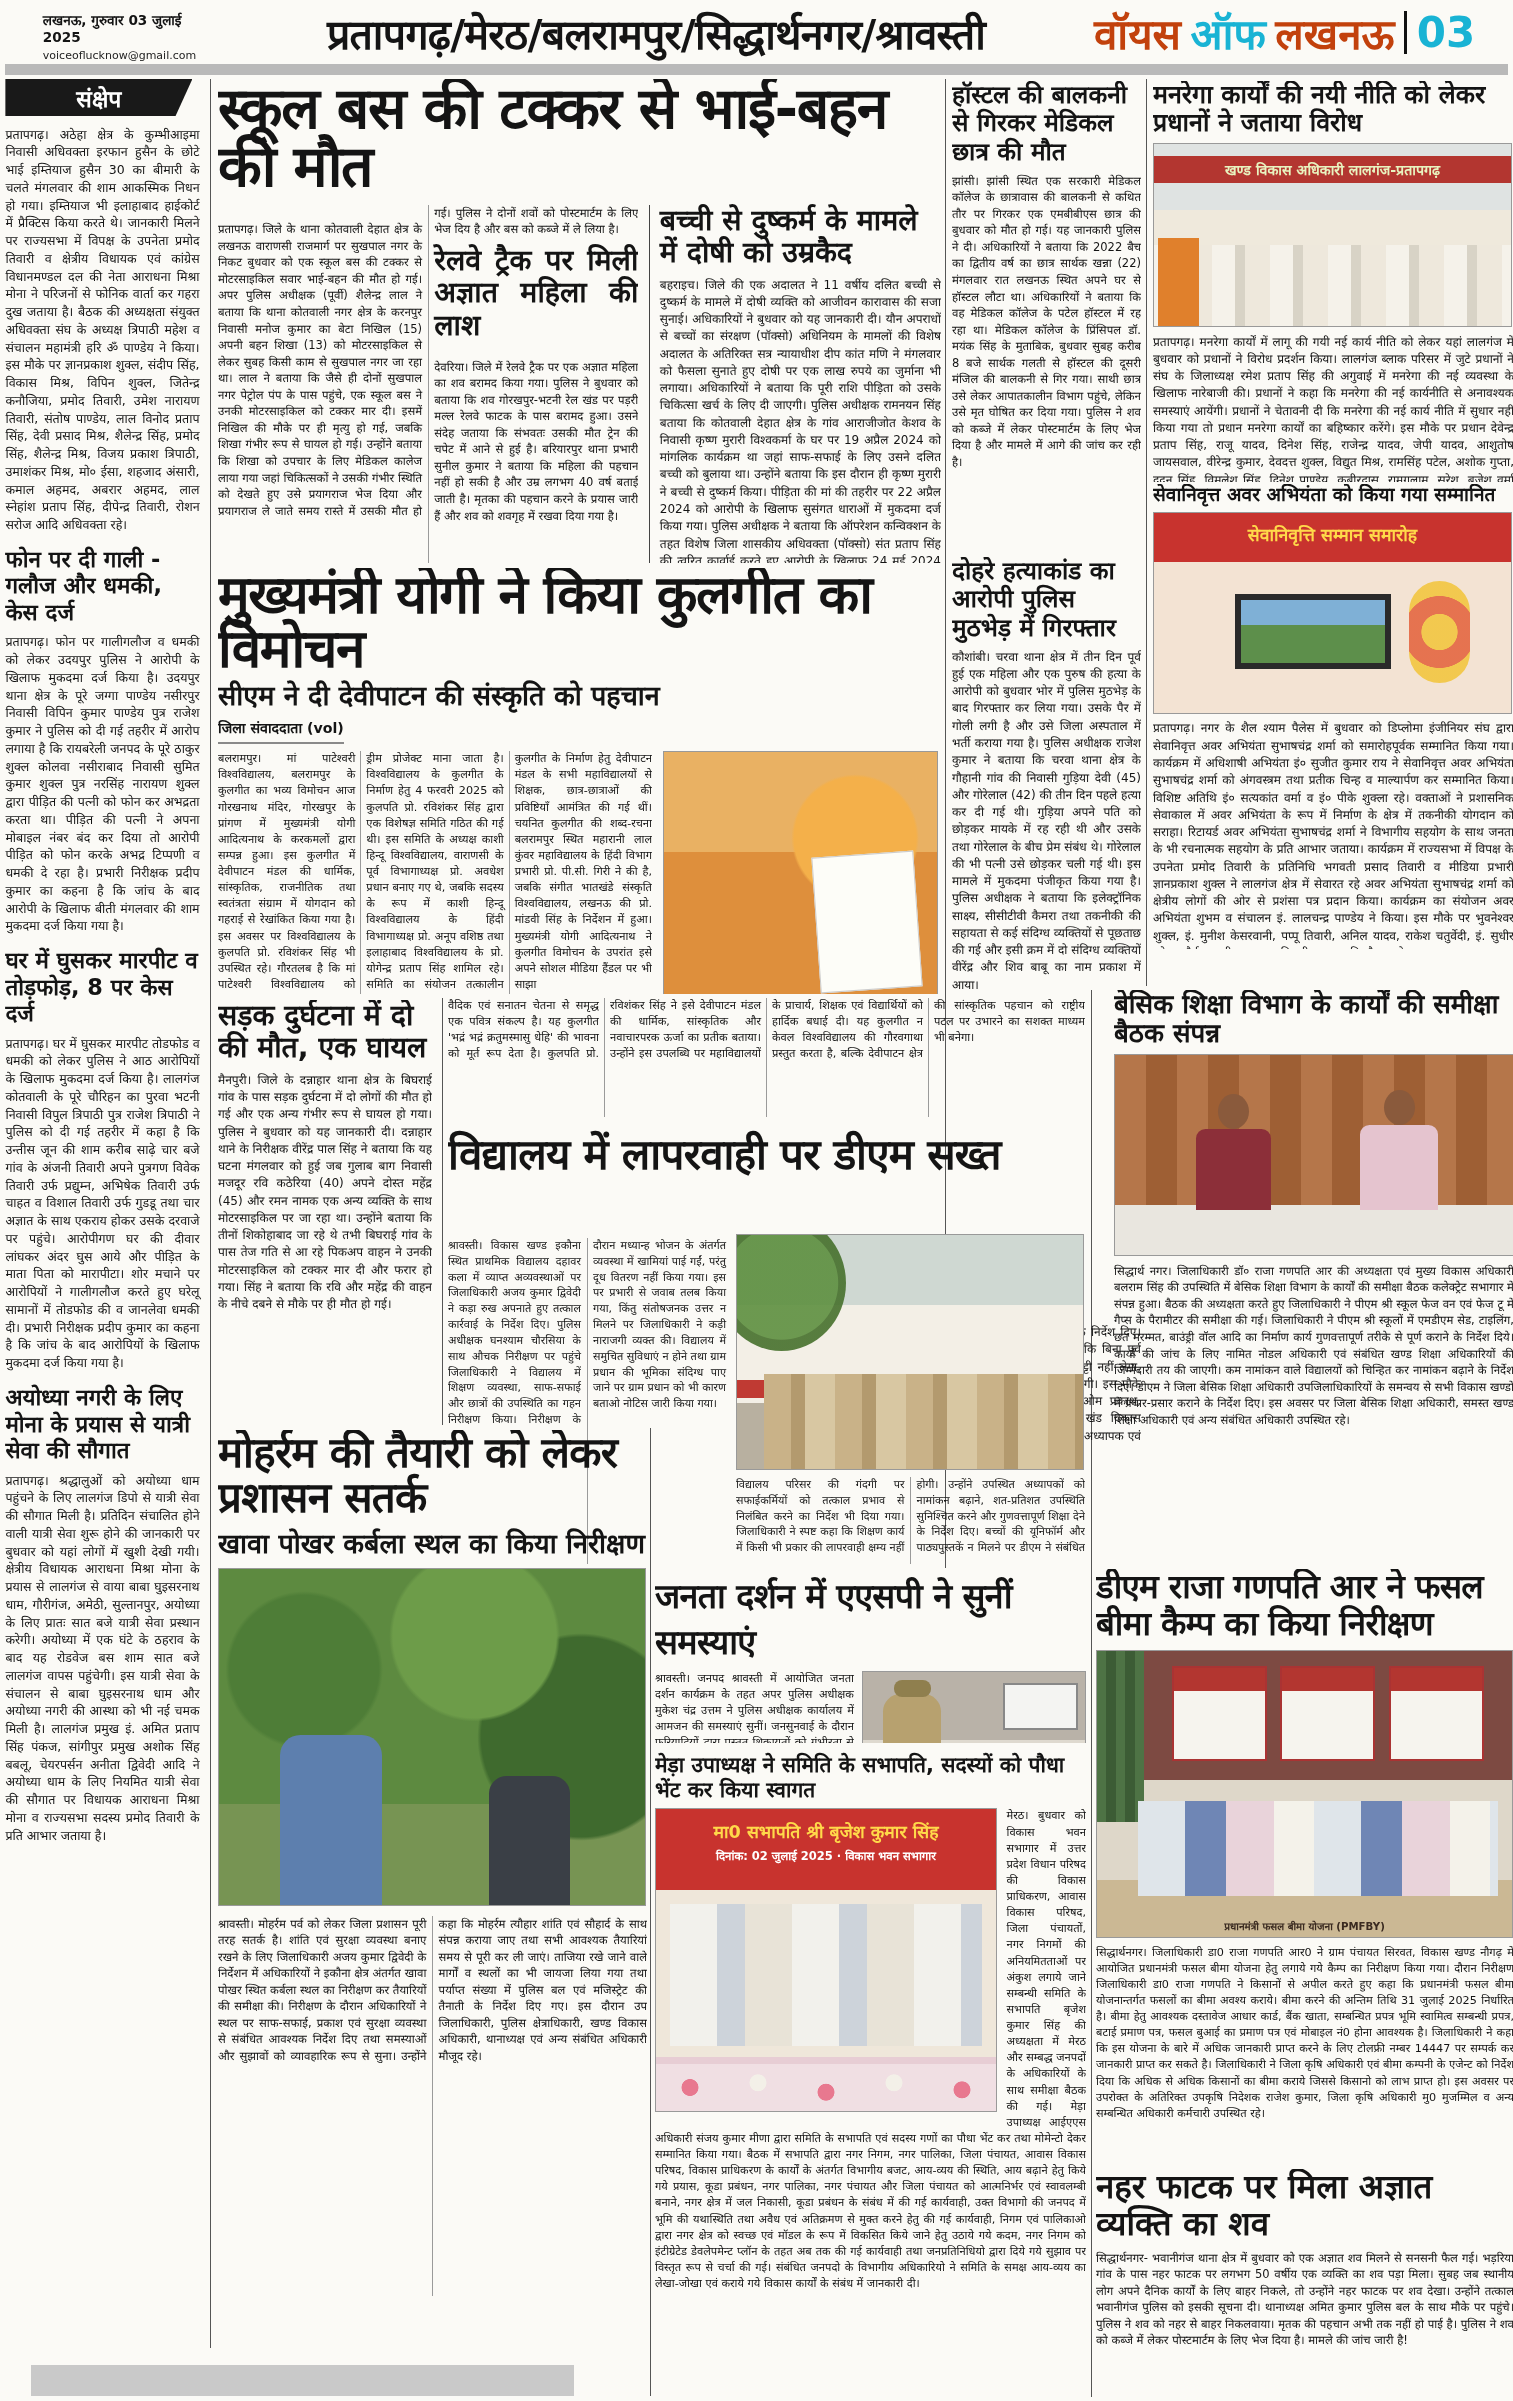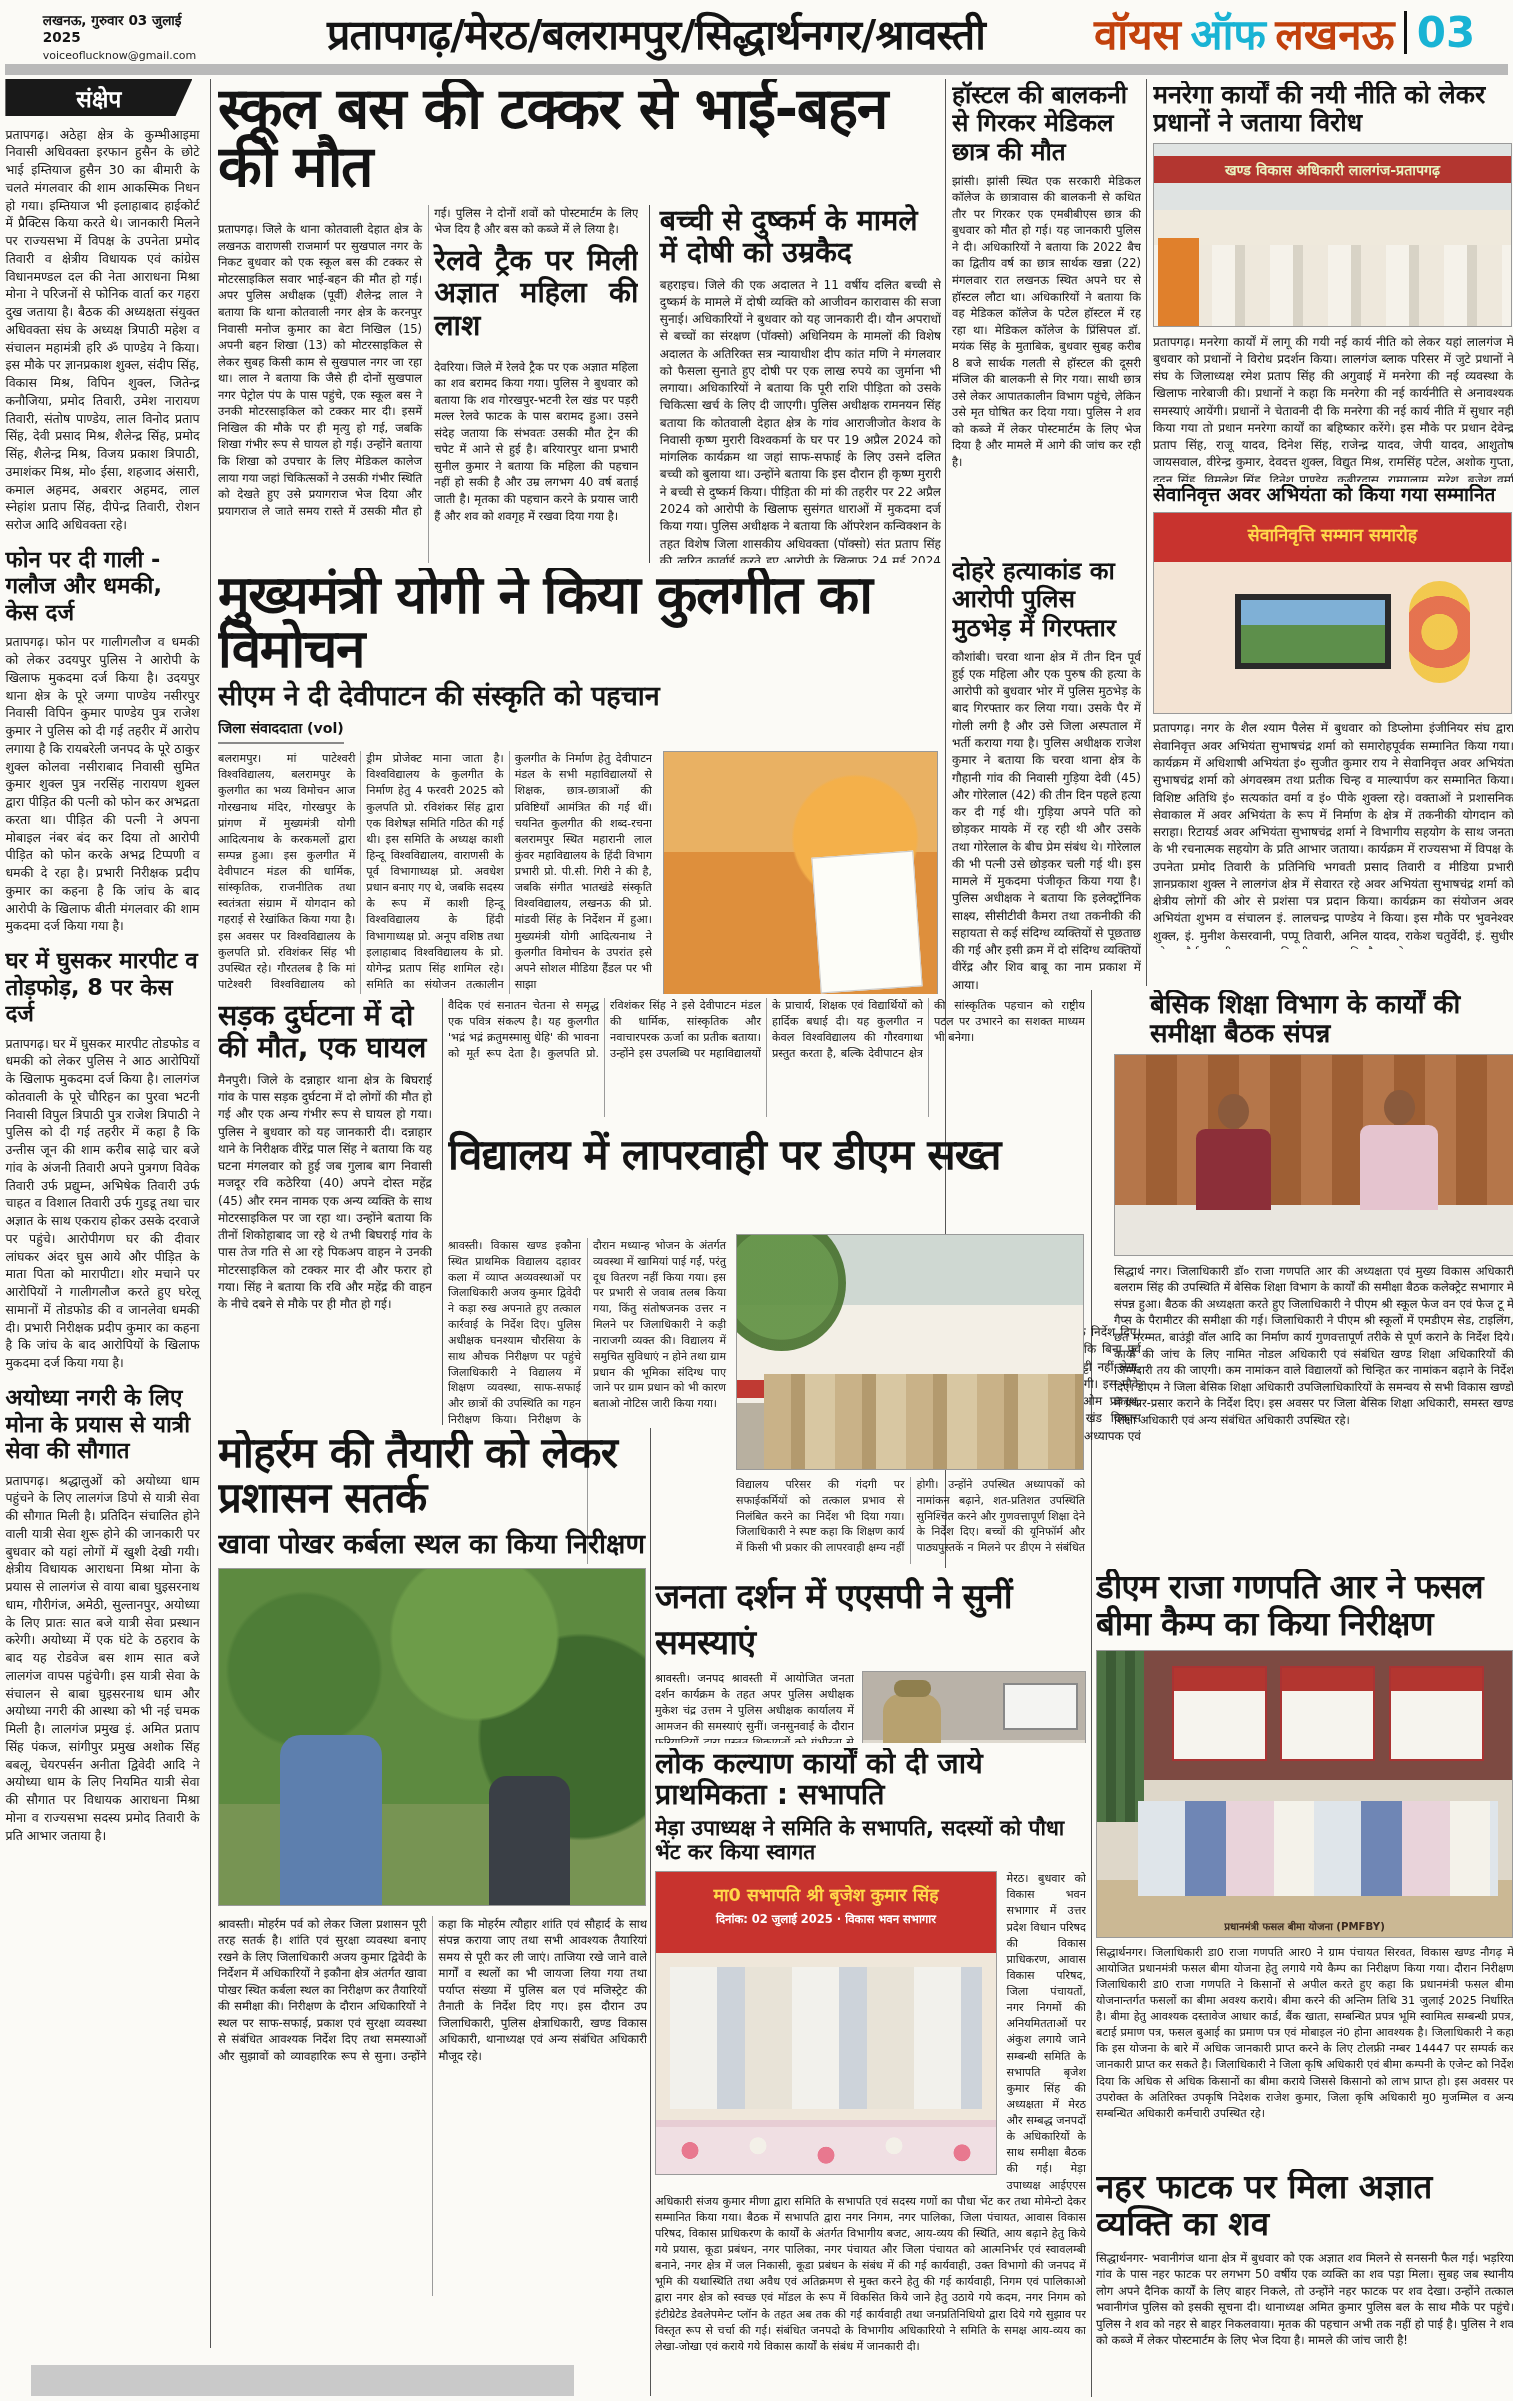--- a/index.html
+++ b/index.html
@@ -290,35 +290,34 @@
       <div class="photo ph-janata" style="float:right;margin:0 0 5.4px 8.1px;" data-name="photo-janata-darshan">
         <div class="ph-board" data-name="photo-whiteboard"></div>
         <div class="ph-officer" data-name="photo-police-officer"></div>
         <div class="ph-cap" data-name="photo-officer-cap"></div>
       </div>
       <div class="bt" style="font-size:11.2px;" data-name="article-janata-body">श्रावस्ती। जनपद श्रावस्ती में आयोजित जनता दर्शन कार्यक्रम के तहत अपर पुलिस अधीक्षक मुकेश चंद्र उत्तम ने पुलिस अधीक्षक कार्यालय में आमजन की समस्याएं सुनीं। जनसुनवाई के दौरान फरियादियों द्वारा प्रस्तुत शिकायतों को गंभीरता से लेते हुए उन्होंने सभी प्रार्थना पत्रों के निष्पक्ष, गुणवत्तापूर्ण और शीघ्र निस्तारण के लिए संबंधित अधिकारियों को निर्देशित किया। इस अवसर पर कुल 13 शिकायतें प्राप्त हुईं, जिनमें 05 भूमि विवाद, 01 मारपीट, 01 लेनदेन, 01 पारिवारिक विवाद और 05 अन्य प्रकार की समस्याएं शामिल थीं। अपर पुलिस अधीक्षक ने सभी मामलों को प्राथमिकता के आधार पर निस्तारित करने की बात कही और भरोसा दिलाया कि पीड़ितों को न्याय दिलाने में कोई कोताही नहीं बरती जाएगी। उन्होंने उपस्थित पुलिस अधिकारियों को निर्देशित किया कि सभी शिकायतों की निष्पक्ष जांच कर समयबद्ध कार्रवाई सुनिश्चित की जाए, जिससे आमजन का पुलिस प्रशासन पर विश्वास और मजबूत हो।</div>
     </div>
   </div>
 
   <div class="zone" id="z-lok" data-name="article-lok-kalyan">
-    <div style="font-size:28.5px;font-weight:800;line-height:1.1;" data-name="article-lok-headline">लोक कल्याण कार्यों को दी जाये प्राथमिकता : सभापति</div>
     <div style="font-size:21px;font-weight:800;line-height:1.15;margin-top:5.4px;" data-name="article-lok-subhead">मेड़ा उपाध्यक्ष ने समिति के सभापति, सदस्यों को पौधा भेंट कर किया स्वागत</div>
     <div class="mt10" style="overflow:hidden;">
       <div class="photo ph-lok" style="float:left;margin:0 9.5px 5.4px 0;" data-name="photo-lok-kalyan-meeting">
         <div class="b1" data-name="photo-lok-banner-line1">मा0 सभापति श्री बृजेश कुमार सिंह</div>
         <div class="b2" data-name="photo-lok-banner-line2">दिनांक: 02 जुलाई 2025 · विकास भवन सभागार</div>
         <div class="ph-men" data-name="photo-dignitaries"></div>
         <div class="ph-flowers" data-name="photo-flower-bouquets"></div>
       </div>
       <div class="bt" style="font-size:11.2px;" data-name="article-lok-body">मेरठ। बुधवार को विकास भवन सभागार में उत्तर प्रदेश विधान परिषद की विकास प्राधिकरण, आवास विकास परिषद, जिला पंचायतों, नगर निगमों की अनियमितताओं पर अंकुश लगाये जाने सम्बन्धी समिति के सभापति बृजेश कुमार सिंह की अध्यक्षता में मेरठ और सम्बद्ध जनपदों के अधिकारियों के साथ समीक्षा बैठक की गई। मेड़ा उपाध्यक्ष आईएएस अधिकारी संजय कुमार मीणा द्वारा समिति के सभापति एवं सदस्य गणों का पौधा भेंट कर तथा मोमेन्टो देकर सम्मानित किया गया। बैठक में सभापति द्वारा नगर निगम, नगर पालिका, जिला पंचायत, आवास विकास परिषद, विकास प्राधिकरण के कार्यों के अंतर्गत विभागीय बजट, आय-व्यय की स्थिति, आय बढ़ाने हेतु किये गये प्रयास, कूडा प्रबंधन, नगर पालिका, नगर पंचायत और जिला पंचायत को आत्मनिर्भर एवं स्वावलम्बी बनाने, नगर क्षेत्र में जल निकासी, कूडा प्रबंधन के संबंध में की गई कार्यवाही, उक्त विभागो की जनपद में भूमि की यथास्थिति तथा अवैध एवं अतिक्रमण से मुक्त करने हेतु की गई कार्यवाही, निगम एवं पालिकाओ द्वारा नगर क्षेत्र को स्वच्छ एवं मॉडल के रूप में विकसित किये जाने हेतु उठाये गये कदम, नगर निगम को इंटीग्रेटेड डेवलेपमेन्ट प्लॉन के तहत अब तक की गई कार्यवाही तथा जनप्रतिनिधियो द्वारा दिये गये सुझाव पर विस्तृत रूप से चर्चा की गई। संबंधित जनपदो के विभागीय अधिकारियो ने समिति के समक्ष आय-व्यय का लेखा-जोखा एवं कराये गये विकास कार्यों के संबंध में जानकारी दी।</div>
     </div>
   </div>
 
   <div class="zone" id="z-basic" data-name="article-basic-shiksha">
-    <div style="font-size:26px;font-weight:800;line-height:1.1;margin-left:36px;" data-name="article-basic-headline">बेसिक शिक्षा विभाग के कार्यों की समीक्षा बैठक संपन्न</div>
+    <div style="font-size:26px;font-weight:800;line-height:1.1;" data-name="article-basic-headline">बेसिक शिक्षा विभाग के कार्यों की समीक्षा बैठक संपन्न</div>
     <div class="photo ph-basic mt10" data-name="photo-basic-shiksha-meeting">
       <div class="ph-table" data-name="photo-meeting-table"></div>
       <div class="ph-shirt1" data-name="photo-officer-maroon-shirt"></div>
       <div class="ph-shirt2" data-name="photo-officer-pink-shirt"></div>
       <div class="ph-head" style="left:103px;top:39px;" data-name="photo-head"></div>
       <div class="ph-head" style="right:98px;top:35px;" data-name="photo-head"></div>
     </div>
     <div class="bt mt10" style="font-size:11.5px;height:316px;overflow:hidden;" data-name="article-basic-body">सिद्धार्थ नगर। जिलाधिकारी डॉ० राजा गणपति आर की अध्यक्षता एवं मुख्य विकास अधिकारी बलराम सिंह की उपस्थिति में बेसिक शिक्षा विभाग के कार्यों की समीक्षा बैठक कलेक्ट्रेट सभागार में संपन्न हुआ। बैठक की अध्यक्षता करते हुए जिलाधिकारी ने पीएम श्री स्कूल फेज वन एवं फेज टू में गैप्स के पैरामीटर की समीक्षा की गई। जिलाधिकारी ने पीएम श्री स्कूलों में एमडीएम सेड, टाइलिंग, छत मरम्मत, बाउंड्री वॉल आदि का निर्माण कार्य गुणवत्तापूर्ण तरीके से पूर्ण कराने के निर्देश दिये। कार्यों की जांच के लिए नामित नोडल अधिकारी एवं संबंधित खण्ड शिक्षा अधिकारियों की जिम्मेदारी तय की जाएगी। कम नामांकन वाले विद्यालयों को चिन्हित कर नामांकन बढ़ाने के निर्देश दिए। डीएम ने जिला बेसिक शिक्षा अधिकारी उपजिलाधिकारियों के समन्वय से सभी विकास खण्डों में प्रचार-प्रसार कराने के निर्देश दिए। इस अवसर पर जिला बेसिक शिक्षा अधिकारी, समस्त खण्ड शिक्षा अधिकारी एवं अन्य संबंधित अधिकारी उपस्थित रहे।</div>
   </div>
 

